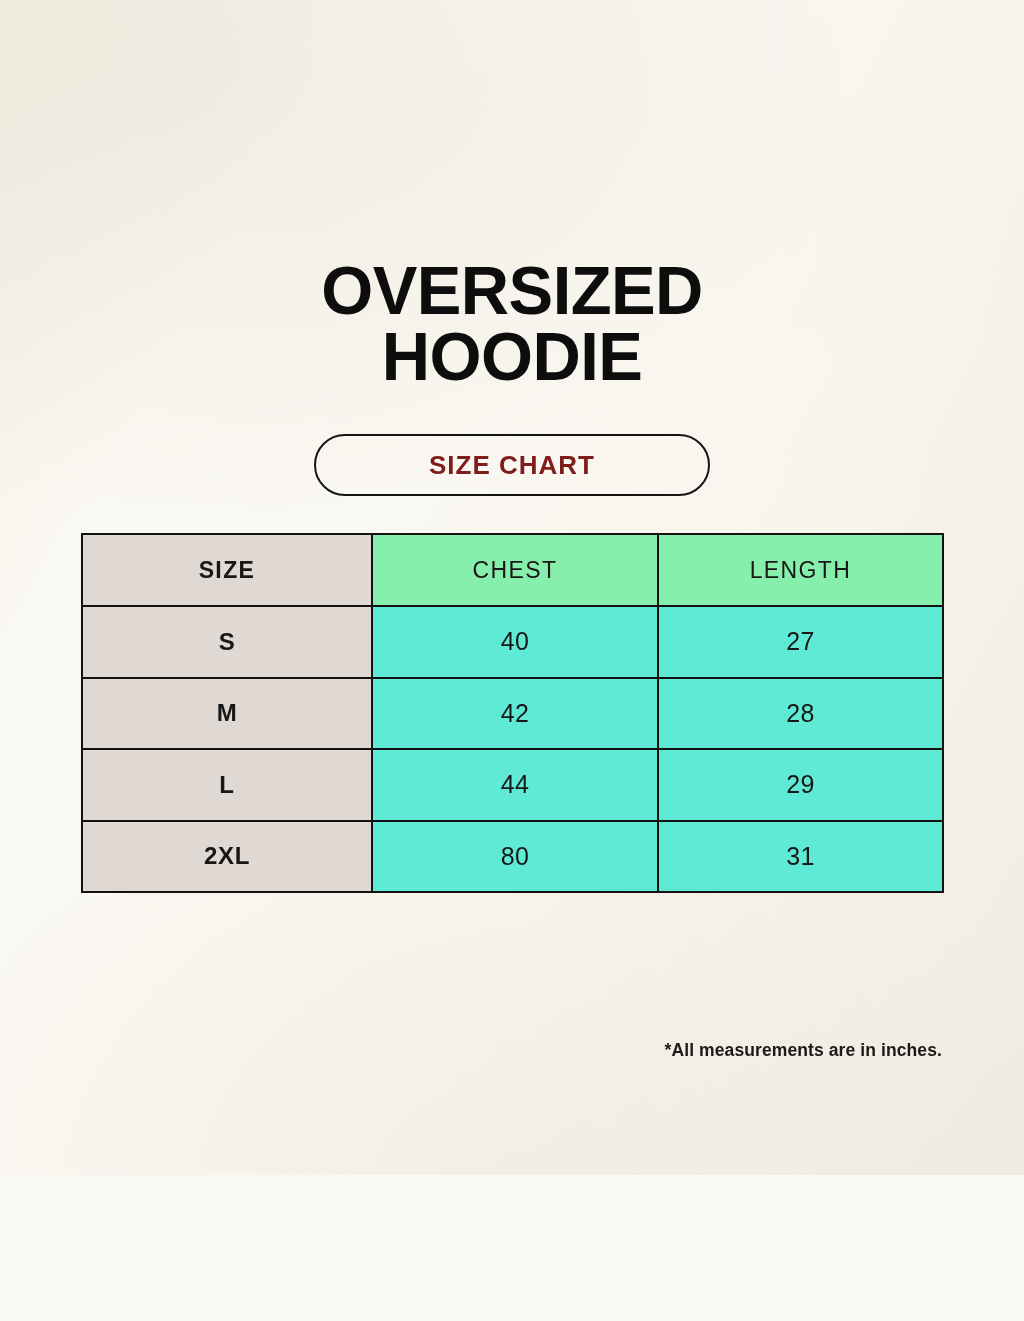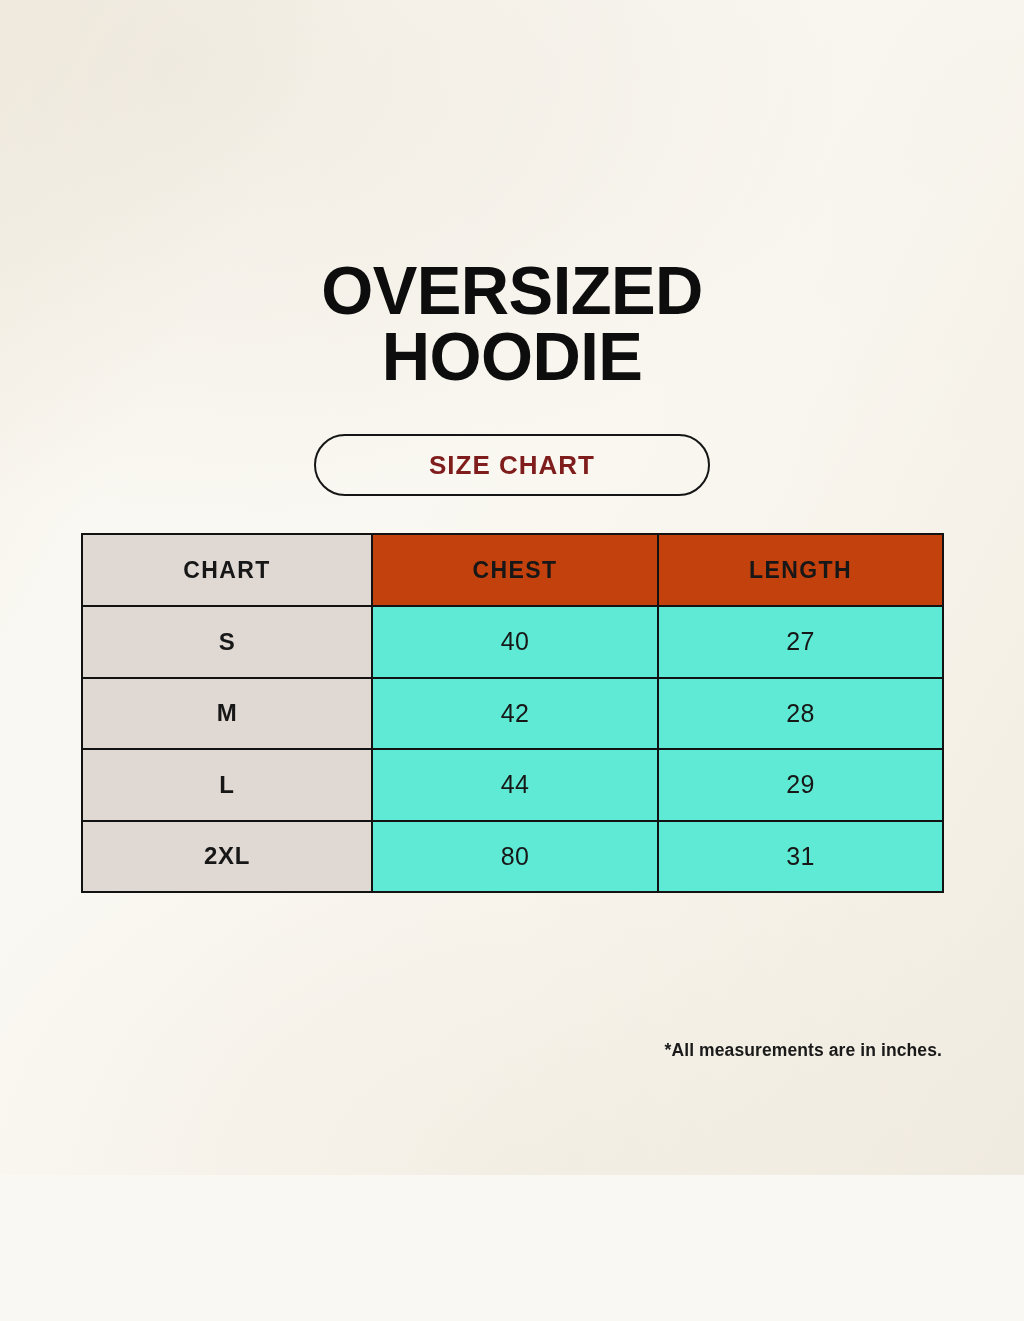--- a/index.html
+++ b/index.html
@@ -109,23 +109,23 @@
 
   
   #size-table thead th { height: 72px; }
   th.h-size {
     background: #DFD8D3;
     font-size: 23px;
     font-weight: 700;
     letter-spacing: 1.4px;
   }
   th.h-measure {
-    background: #c2410c;
+    background: #86efac;
     font-size: 23px;
-    font-weight: 700;
+    font-weight: 400;
     letter-spacing: 1.4px;
     margin-left: 8px;
   }
 
   
   #size-table tbody tr { height: 71.5px; }
   td.cell-size {
     background: #DFD8D3;
     font-size: 24px;
     font-weight: 700;
@@ -169,21 +169,21 @@
   </div>
 
   <table id="size-table">
     <colgroup>
       <col class="c-size">
       <col class="c-chest">
       <col class="c-length">
     </colgroup>
     <thead>
       <tr>
-        <th class="h-size">CHART</th>
+        <th class="h-size">SIZE</th>
         <th class="h-measure">CHEST</th>
         <th class="h-measure">LENGTH</th>
       </tr>
     </thead>
     <tbody>
       <tr>
         <td class="cell-size">S</td>
         <td class="cell-value">40</td>
         <td class="cell-value">27</td>
       </tr>

